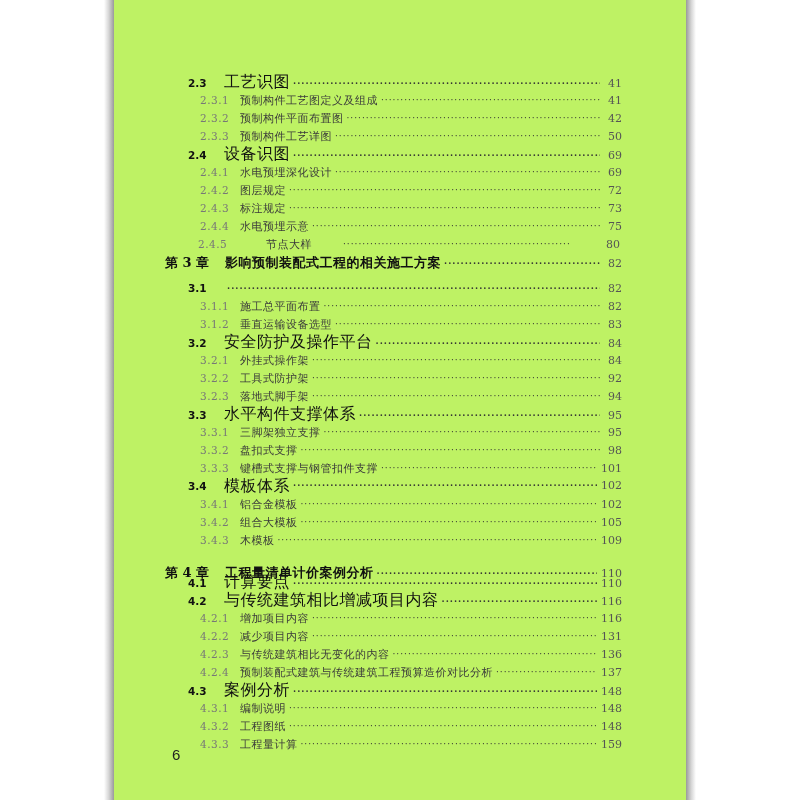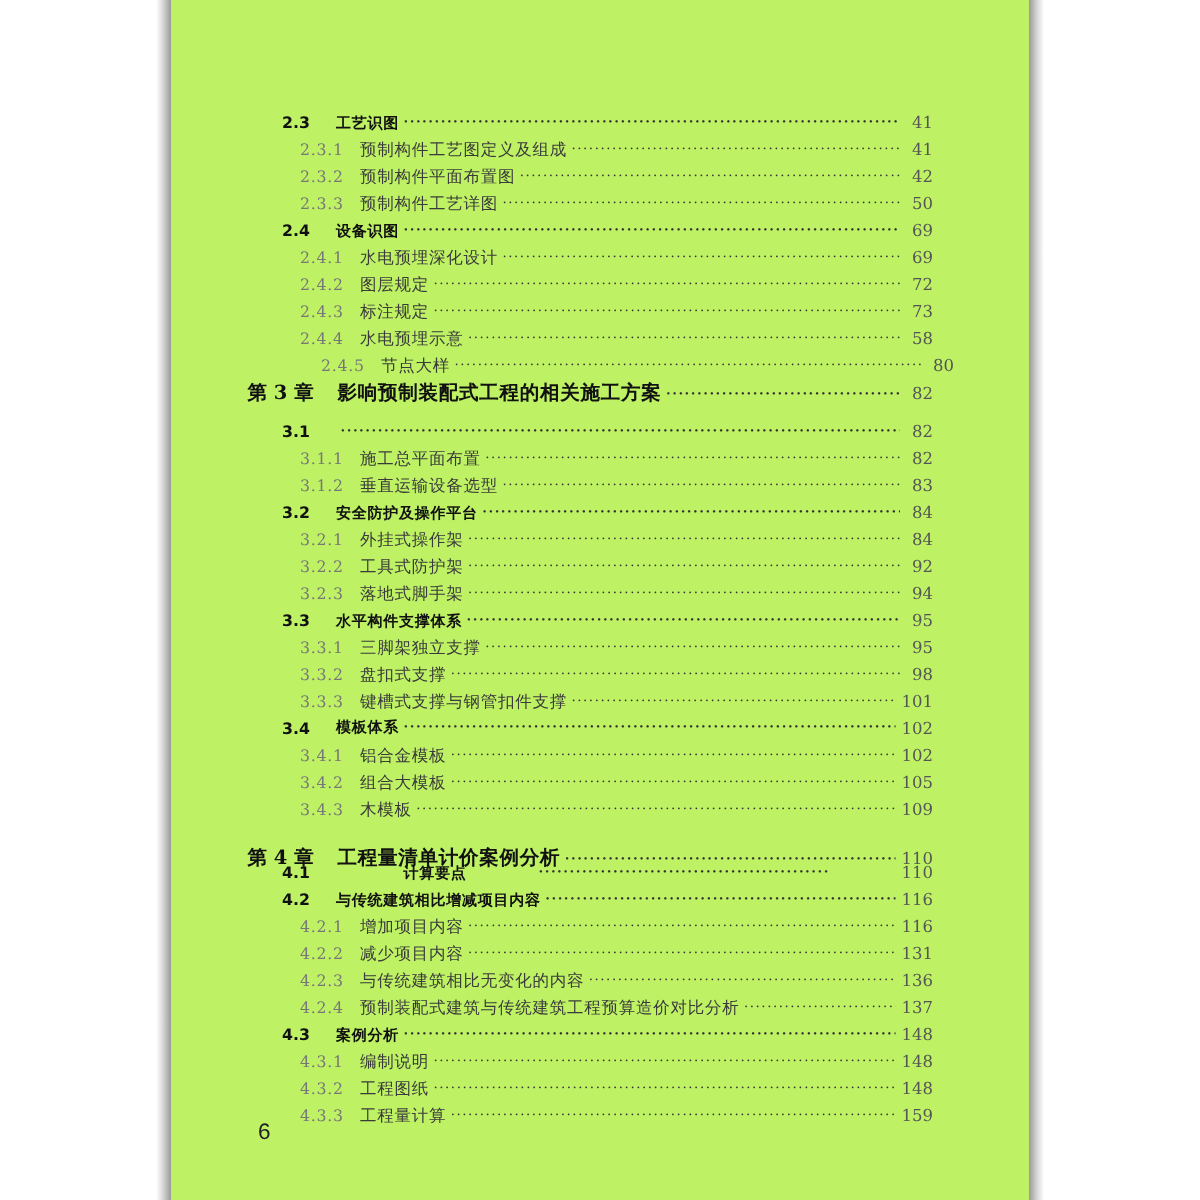--- a/index.html
+++ b/index.html
@@ -34,21 +34,21 @@
   }
   .row .page-no { display: inline-block; color: #555; min-width: 18px; text-align: right; }
 
   .lvl1 { font-size: 13px; font-weight: bold; color: #111; height: 22px; line-height: 22px; }
   .lvl1 .num { width: 60px; }
   .lvl1 .title { font-weight: bold; letter-spacing: 0.5px; }
   .lvl1 .page-no { font-weight: normal; font-size: 11px; }
 
   .lvl2 { font-weight: bold; color: #111; }
   .lvl2 .num { width: 36px; font-family: "DejaVu Sans", "Liberation Sans", sans-serif; font-size: 10.5px; }
-  .lvl2 .title { font-family: "DejaVu Sans", "Liberation Sans", sans-serif; font-weight: bold; letter-spacing: 0.5px; font-size: 10px; }
+  .lvl2 .title { font-family: "DejaVu Sans", "Liberation Sans", sans-serif; font-weight: normal; letter-spacing: 0.5px; font-size: 16px; }
   .lvl2 .page-no { font-weight: normal; }
 
   .lvl3 { color: #555; }
   .lvl3 .num { width: 40px; color: #777; letter-spacing: 0.5px; font-size: 10.5px; }
   .lvl3 .title { color: #3a3a3a; letter-spacing: 0.5px; }
 
   .folio {
     position: absolute; left: 58px; top: 746px; font-family: "Liberation Sans", "DejaVu Sans", sans-serif;
     font-size: 15px; color: #222;
   }
@@ -106,23 +106,23 @@
       <div class="row lvl3" style="left: 86px; width: 422px; top: 199px;">
         <span class="num">2.4.3</span>
         <span class="title">标注规定</span>
         <span class="leader"></span>
         <span class="page-no">73</span>
       </div>
       <div class="row lvl3" style="left: 86px; width: 422px; top: 217px;">
         <span class="num">2.4.4</span>
         <span class="title">水电预埋示意</span>
         <span class="leader"></span>
-        <span class="page-no">58</span>
-      </div>
-      <div class="row lvl3" style="left: 100px; width: 422px; top: 235px;">
+        <span class="page-no">75</span>
+      </div>
+      <div class="row lvl3" style="left: 84px; width: 422px; top: 235px; gap: 28px;">
         <span class="num">2.4.5</span>
         <span class="title">节点大样</span>
         <span class="leader"></span>
         <span class="page-no">80</span>
       </div>
       <div class="row lvl1" style="left: 51px; width: 457px; top: 252px;">
         <span class="num">第 3 章</span>
         <span class="title">影响预制装配式工程的相关施工方案</span>
         <span class="leader"></span>
         <span class="page-no">82</span>
@@ -215,21 +215,21 @@
         <span class="title">木模板</span>
         <span class="leader"></span>
         <span class="page-no">109</span>
       </div>
       <div class="row lvl1" style="left: 51px; width: 457px; top: 562px;">
         <span class="num">第 4 章</span>
         <span class="title">工程量清单计价案例分析</span>
         <span class="leader"></span>
         <span class="page-no">110</span>
       </div>
-      <div class="row lvl2" style="left: 74px; width: 434px; top: 573px; gap: 45px;">
+      <div class="row lvl2" style="left: 74px; width: 434px; top: 573px;">
         <span class="num">4.1</span>
         <span class="title">计算要点</span>
         <span class="leader"></span>
         <span class="page-no">110</span>
       </div>
       <div class="row lvl2" style="left: 74px; width: 434px; top: 591px;">
         <span class="num">4.2</span>
         <span class="title">与传统建筑相比增减项目内容</span>
         <span class="leader"></span>
         <span class="page-no">116</span>

